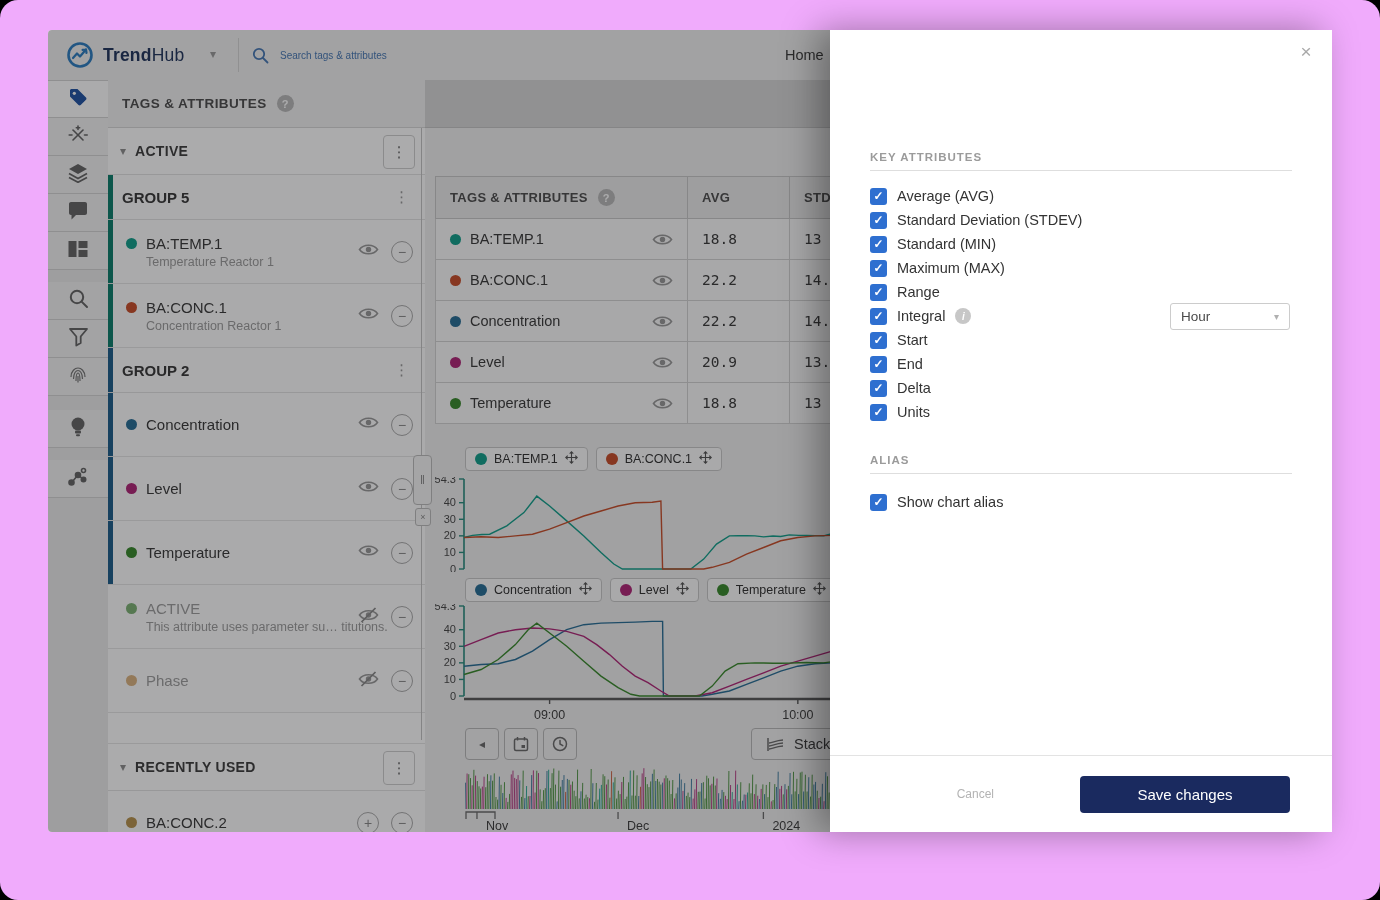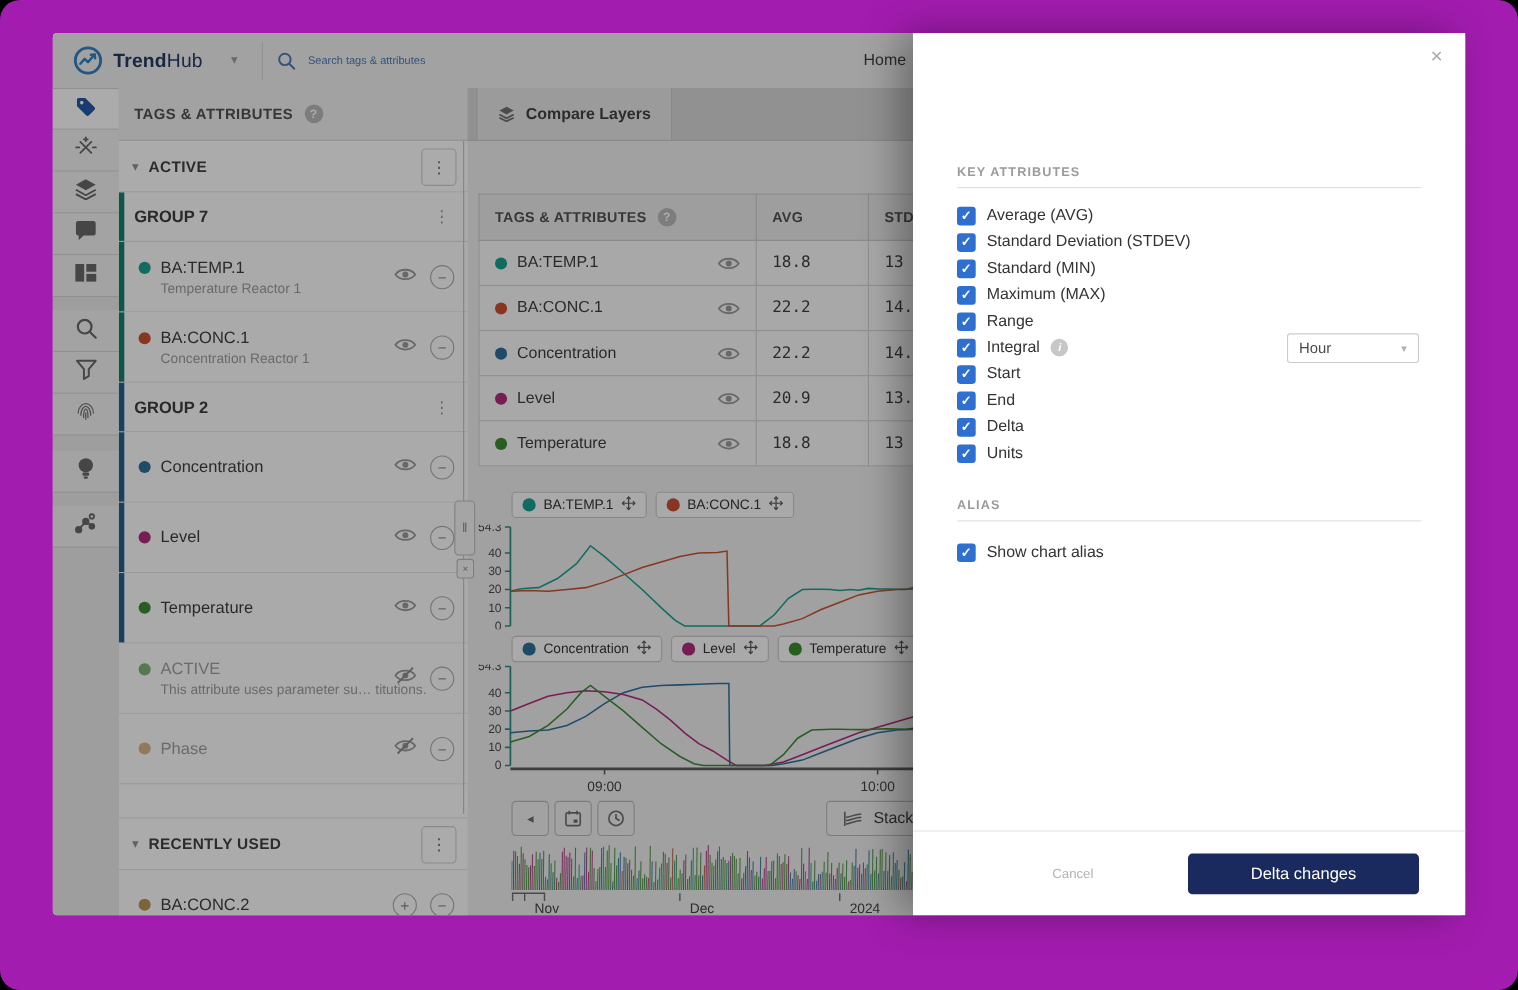--- a/index.html
+++ b/index.html
@@ -1,17 +1,17 @@
 <!DOCTYPE html>
 <html><head>
 <meta charset="utf-8">
 <style>
   html,body{margin:0;padding:0}
   body{width:1380px;height:900px;background:#000;font-family:"Liberation Sans",sans-serif;position:relative;overflow:hidden}
-  .frame{position:absolute;inset:0;background:#a21caf;border-radius:18px;overflow:hidden}
+  .frame{position:absolute;inset:0;background:#f0abfc;border-radius:18px;overflow:hidden}
 
   
   .app{position:absolute;left:48px;top:30px;width:1284px;height:802px;background:#f0f0f0;border-radius:4px;overflow:hidden}
   .scrim{position:absolute;left:48px;top:30px;width:1284px;height:802px;background:rgba(8,10,12,.34);z-index:40;border-radius:4px}
 
   
   .navbar{position:absolute;left:0;top:0;width:1284px;height:50px;background:#f1f1f1;border-bottom:1px solid #d8d8d8}
   .brand{position:absolute;left:18px;top:0;height:50px;display:flex;align-items:center;gap:9px}
   .brand-text{font-size:17.5px;color:#24385e;letter-spacing:.2px}
   .brand-text b{font-weight:700}
@@ -222,21 +222,21 @@
         <span class="help-circ">?</span>
       </div>
       <div id="tag-list">
           <div class="sec-collapse">
             <span class="chev">▾</span>
             <span class="lbl">ACTIVE</span>
             <span class="kebab-box">⋮</span>
           </div>
           <div class="sec-group">
             <span class="tag-bar" style="background: rgb(15, 126, 109);"></span>
-            <span class="lbl">GROUP 7</span>
+            <span class="lbl">GROUP 5</span>
             <span class="kebab-plain">⋮</span>
           </div>
           <div class="tag-item">
             <span class="tag-bar" style="background: rgb(15, 126, 109);"></span>
             <div class="tag-main">
               <div class="tag-line">
                 <span class="dot" style="background: rgb(20, 160, 140);"></span>
                 <span class="tag-name">BA:TEMP.1</span>
               </div>
               <div class="tag-sub">Temperature Reactor 1</div>
@@ -375,28 +375,20 @@
 
     <div class="split-track"></div>
     <div class="split-handle">
         <span>‖</span>
       </div>
     <div class="split-close">
         <span>×</span>
       </div>
 
     <div class="tabbar">
-      <div class="tab">
-        <svg width="17" height="15" viewBox="0 0 17 15">
-          <path d="M8.5 1 L15 4.5 L8.5 8 L2 4.5 Z" fill="#6f6f6f"></path>
-          <path d="M2 8 L8.5 11.5 L15 8" fill="none" stroke="#6f6f6f" stroke-width="1.6"></path>
-          <path d="M2 11 L8.5 14.3 L15 11" fill="none" stroke="#6f6f6f" stroke-width="1.6"></path>
-        </svg>
-        <span>Compare Layers</span>
-      </div>
     </div>
 
     <table class="stats-table">
       <thead>
         <tr>
           <th class="c1">
             <span class="th-flex">
                 <span>TAGS &amp; ATTRIBUTES</span>
                 <span class="help-circ">?</span>
               </span>
@@ -1185,17 +1177,17 @@
     <div class="section-label" style="top:424px">ALIAS</div>
     <div class="section-rule" style="top:443px"></div>
 
     <div class="alias-row">
       <span class="cb" style="background: rgb(46, 111, 208);">✓</span>
       <span class="param-label">Show chart alias</span>
     </div>
 
     <div class="modal-footer">
       <button class="cancel-btn">Cancel</button>
-      <button class="save-btn" style="background: rgb(26, 42, 95);">Delta changes</button>
+      <button class="save-btn" style="background: rgb(26, 42, 95);">Save changes</button>
     </div>
   </div>
 
 </div>
 
 </body></html>

